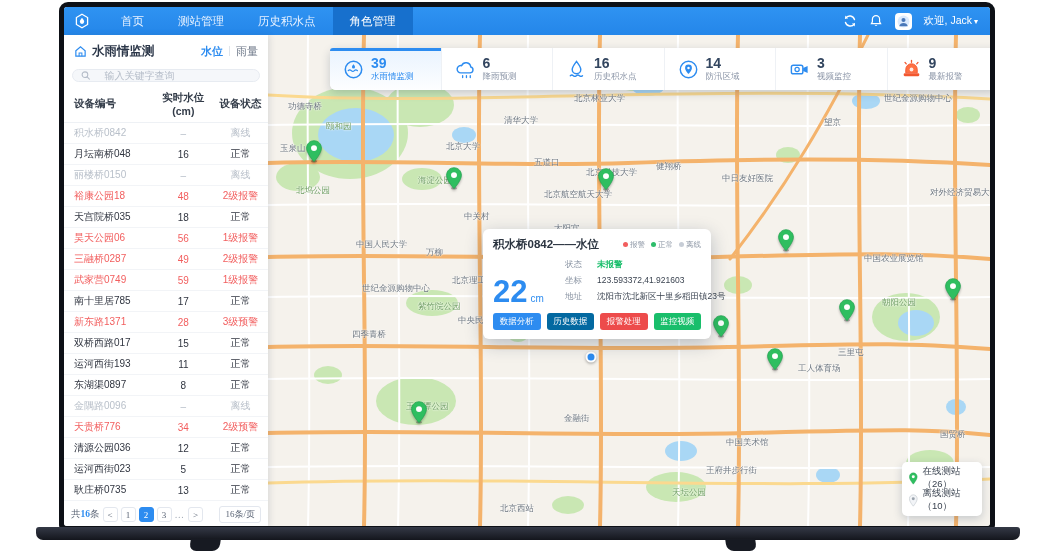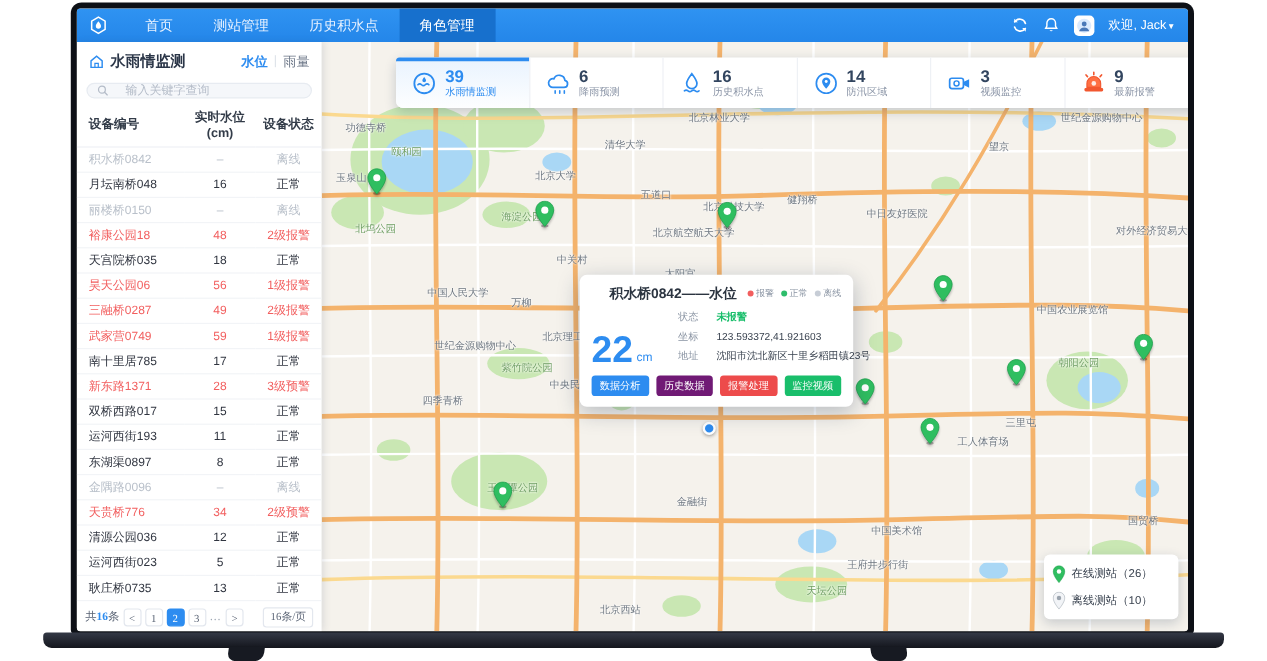--- a/index.html
+++ b/index.html
@@ -99,39 +99,39 @@
   .stat-label { font-size:8.5px; color:#8a94a6; white-space:nowrap; }
   .stat.active { background:linear-gradient(#e9f3fe,#fdfeff); border-radius:6px 0 0 6px; }
   .stat.active::before { content:""; position:absolute; left:0; top:0; right:0; height:3px;
                          background:#2d8cf0; border-radius:6px 0 0 0; }
   .stat.active .stat-num, .stat.active .stat-label { color:#2d8cf0; }
 
   
   .popup { position:absolute; left:215px; top:194px; width:228px; background:#fff; border-radius:6px;
            box-shadow:0 5px 18px rgba(25,45,80,.28); z-index:9; padding:8px 10px 9px; }
   .popup-head { display:flex; align-items:center; }
-  .popup-title { font-size:11.5px; font-weight:bold; color:#2b3440; white-space:nowrap;margin-left:15px; }
+  .popup-title { font-size:11.5px; font-weight:bold; color:#2b3440; white-space:nowrap; }
   .popup-legend { margin-left:auto; display:flex; gap:6px; align-items:center; }
   .popup-legend .leg { display:flex; align-items:center; gap:2px; font-size:7.5px; color:#8a94a3; }
   .dot { width:5px; height:5px; border-radius:50%; }
   .popup-body { display:flex; margin-top:7px; gap:10px; }
   .popup-value { display:flex; align-items:flex-end; gap:3px; padding-top:4px; min-width:62px; }
   .big-num { font-size:31px; font-weight:bold; color:#2d8cf0; line-height:30px; }
   .unit { font-size:10px; color:#2d8cf0; padding-bottom:3px; }
   .popup-fields { flex:1; font-size:8.5px; }
   .pf-row { display:flex; gap:8px; margin-bottom:4px; }
   .pf-label { color:#8a94a3; flex:0 0 24px; }
   .pf-value { color:#3a4350; white-space:nowrap; }
   .pf-value.hl { color:#19be6b; font-weight:bold; }
   .popup-btns { display:flex; gap:6px; margin-top:6px; }
   .popup-btns button { flex:1; height:17px; border:0; border-radius:3px; color:#fff; font-size:8.5px;
                        cursor:pointer; font-family:inherit; white-space:nowrap; }
 
   
-  .station-legend { position:absolute; right:8px; bottom:10px; width:112px; background:#fff; border-radius:5px;
+  .station-legend { position:absolute; right:8px; bottom:10px; width:80px; background:#fff; border-radius:5px;
                     box-shadow:0 3px 10px rgba(31,56,88,.22); padding:5px 7px; z-index:8; }
   .sl-row { display:flex; align-items:center; gap:5px; height:22px; font-size:9.5px; color:#3a4350; cursor:pointer; }
   .sl-pin { width:11px; height:15px; }
 </style>
 </head>
 <body>
 
 <div class="monitor">
   <div class="screen">
 
@@ -571,21 +571,21 @@
     <span class="pf-value">123.593372,41.921603</span>
   </div>
                 <div class="pf-row">
     <span class="pf-label">地址</span>
     <span class="pf-value">沈阳市沈北新区十里乡稻田镇23号</span>
   </div>
               </div>
           </div>
           <div class="popup-btns" id="popup-btns">
               <button style="background: rgb(45, 140, 240);">数据分析</button>
-              <button style="background: #701a75;">历史数据</button>
+              <button style="background: #0369a1;">历史数据</button>
               <button style="background: rgb(237, 75, 75);">报警处理</button>
               <button style="background: rgb(25, 190, 107);">监控视频</button>
             </div>
         </div>
 
         <div class="station-legend" id="station-legend">
             <div class="sl-row">
     <svg class="sl-pin" viewBox="0 0 24 34">
       <path d="M12 1C5.9 1 1 5.9 1 12c0 8.2 11 21 11 21s11-12.8 11-21C23 5.9 18.1 1 12 1z" fill="#2fbe60" stroke="#1ea04c"></path>
       <circle cx="12" cy="12" r="4.2" fill="#fff"></circle>

